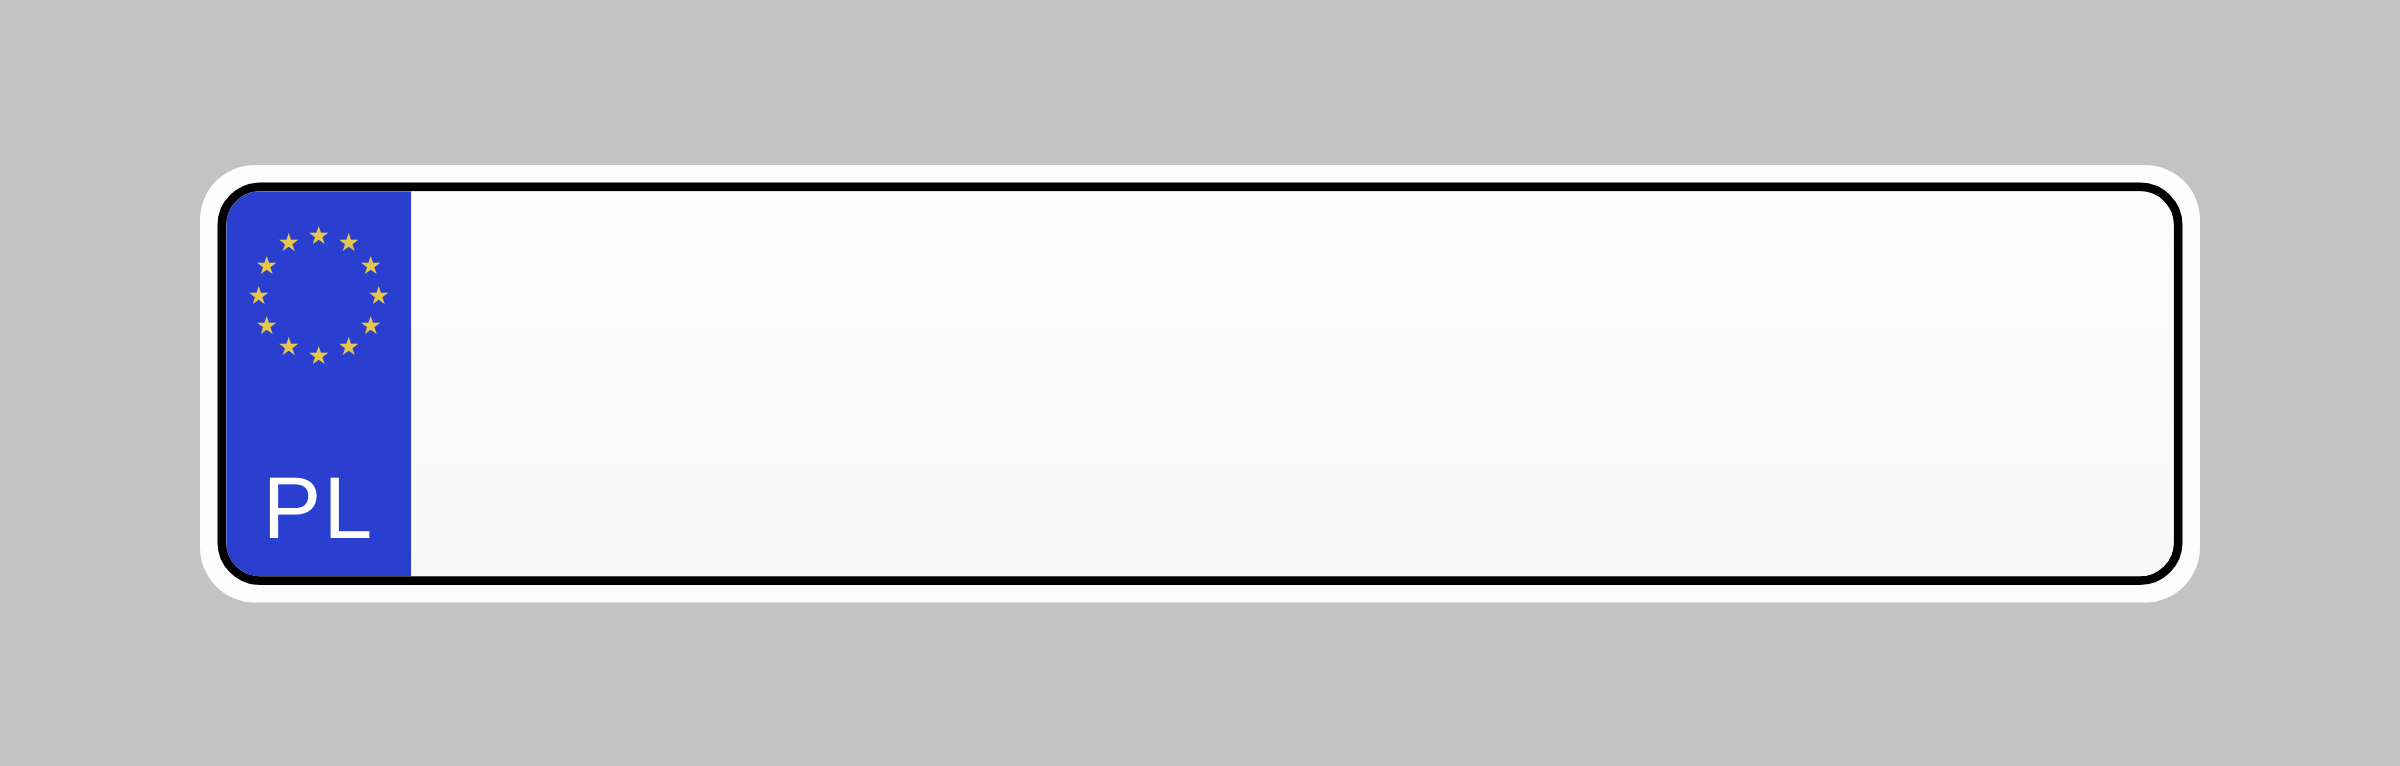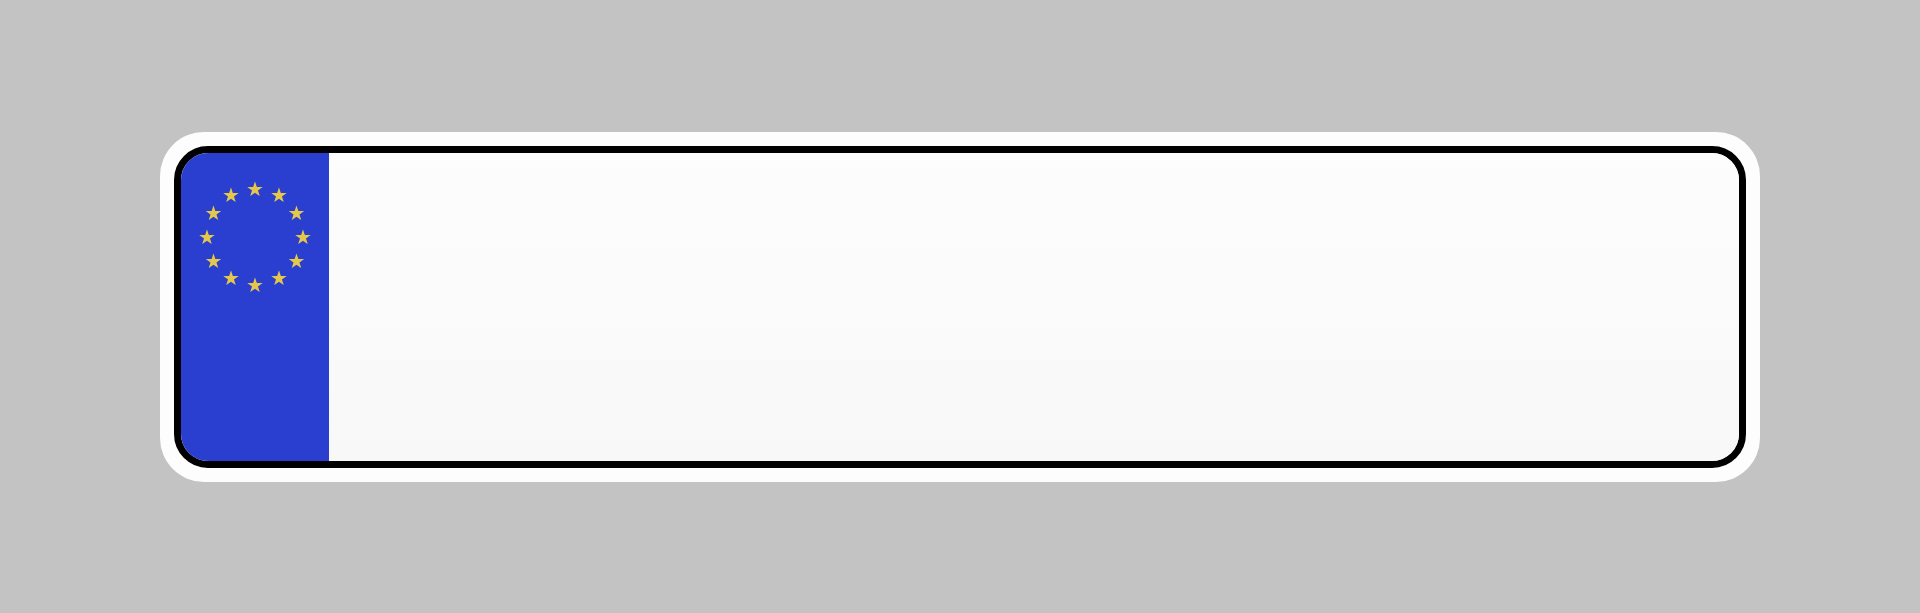--- a/index.html
+++ b/index.html
@@ -80,16 +80,17 @@
           <div class="star" style="left: 108px; top: 60px;">★</div>
           <div class="star" style="left: 101.569px; top: 84px;">★</div>
           <div class="star" style="left: 84px; top: 101.569px;">★</div>
           <div class="star" style="left: 60px; top: 108px;">★</div>
           <div class="star" style="left: 36px; top: 101.569px;">★</div>
           <div class="star" style="left: 18.4308px; top: 84px;">★</div>
           <div class="star" style="left: 12px; top: 60px;">★</div>
           <div class="star" style="left: 18.4308px; top: 36px;">★</div>
           <div class="star" style="left: 36px; top: 18.4308px;">★</div>
         </div>
+      <div class="country-code">PL</div>
     </div>
     <div class="plate-field"></div>
   </div>
 </div>
 
 </body></html>

